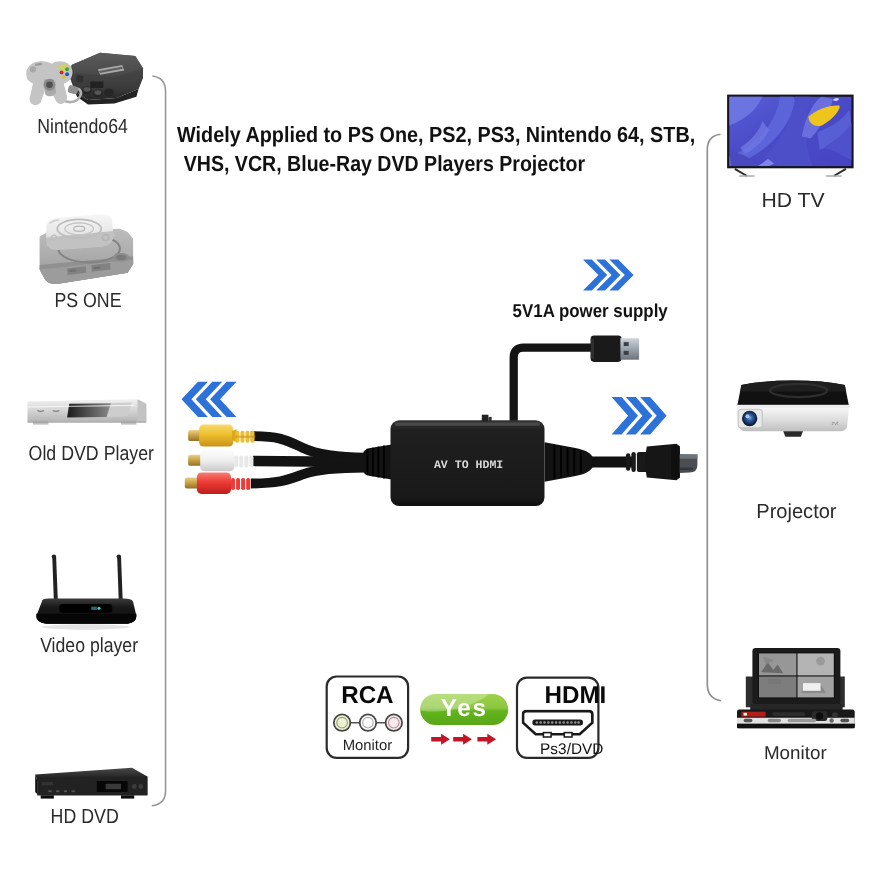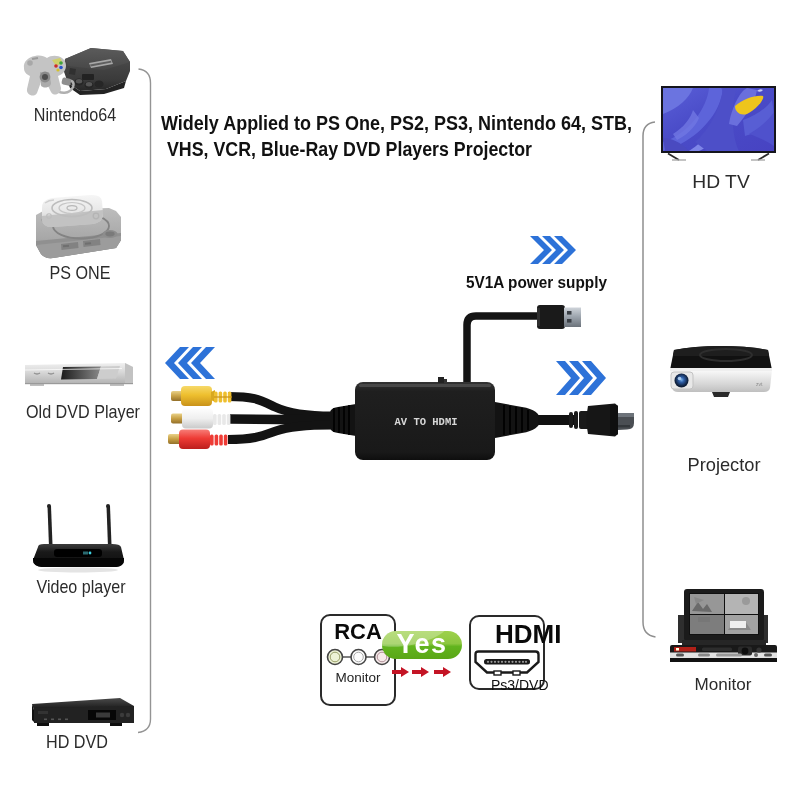--- a/index.html
+++ b/index.html
@@ -401,49 +401,49 @@
 
   <rect x="419" y="181" width="12" height="18" rx="2" fill="#191919"></rect>
   <path d="M428 176 L455 173.5 L458 176 L458 204 L455 206.5 L428 204 Q425 190 428 176 Z" fill="#161616"></path>
   <rect x="450" y="175" width="8" height="30" rx="2" fill="#0f0f0f"></rect>
 
   <path d="M458 183 L474 183.5 L474 193 Q474 199.5 467 199.5 L458 200 Z" fill="#4a4e53"></path>
   <rect x="458" y="183" width="16" height="4" fill="#6d737a"></rect>
   <rect x="458" y="195" width="12" height="2.4" fill="#33373b"></rect>
 </svg>
 
-<div class="abs" style="left:296px;top:614px;width:76px;height:92px;border:2px solid #2a2a2a;border-radius:10px;background:#fff;box-sizing:border-box;margin-left:24px;">
+<div class="abs" style="left:296px;top:614px;width:76px;height:76px;border:2px solid #2a2a2a;border-radius:10px;background:#fff;box-sizing:border-box;">
   <div style="text-align:center;font-weight:bold;font-size:22px;color:#0a0a0a;margin-top:3px;">RCA</div>
   <svg width="71" height="22" style="display:block;margin:1px auto 0;">
     <line x1="8" y1="11" x2="63" y2="11" stroke="#555" stroke-width="1.5"></line>
     <circle cx="12" cy="11" r="7.5" fill="#edf2d6" stroke="#444" stroke-width="1.6"></circle>
     <circle cx="12" cy="11" r="4.8" fill="none" stroke="#9aa06a" stroke-width="1"></circle>
     <circle cx="35.5" cy="11" r="7.5" fill="#fdfdfd" stroke="#444" stroke-width="1.6"></circle>
     <circle cx="35.5" cy="11" r="4.8" fill="none" stroke="#aaa" stroke-width="1"></circle>
     <circle cx="59" cy="11" r="7.5" fill="#f6eaea" stroke="#444" stroke-width="1.6"></circle>
     <circle cx="59" cy="11" r="4.8" fill="none" stroke="#b09098" stroke-width="1"></circle>
   </svg>
   <div style="text-align:center;font-size:13.5px;color:#222;margin-top:2px;">Monitor</div>
 </div>
 
 <div class="abs" style="left:382px;top:631px;width:80px;height:28px;border-radius:14px;
   background:linear-gradient(180deg,#9ed14c 0%,#8cc63f 45%,#62b41e 55%,#5aa617 100%);overflow:hidden;">
   <div style="position:absolute;left:-12px;top:-16px;width:80px;height:30px;background:rgba(255,255,255,0.28);border-radius:50%;transform:rotate(-12deg);"></div>
-  <div style="position:relative;text-align:center;font-weight:bold;font-size:27px;color:#fff;line-height:26px;letter-spacing:1.5px;">Yes</div>
+  <div style="position:relative;text-align:center;font-weight:bold;font-size:22px;color:#fff;line-height:26px;letter-spacing:1.5px;">Yes</div>
 </div>
 <svg class="abs" style="left:388px;top:665px;" width="70" height="14" viewBox="0 0 70 14">
   <g fill="#c41425">
     <path d="M4 5 h9 v-3 l8 5 -8 5 v-3 h-9 z"></path>
     <path d="M24 5 h9 v-3 l8 5 -8 5 v-3 h-9 z"></path>
     <path d="M46 5 h9 v-3 l8 5 -8 5 v-3 h-9 z"></path>
   </g>
 </svg>
 
 <div class="abs" style="left:469px;top:615px;width:76px;height:75px;border:2px solid #2a2a2a;border-radius:10px;background:#fff;box-sizing:border-box;">
-  <div style="text-align:center;font-weight:bold;font-size:26px;color:#0a0a0a;margin-top:2px;margin-left:24px;">HDMI</div>
+  <div style="text-align:center;font-weight:bold;font-size:22px;color:#0a0a0a;margin-top:2px;margin-left:24px;">HDMI</div>
   <svg width="66" height="26" style="display:block;margin:0 auto;" viewBox="0 0 66 26">
     <path d="M4.5 1.5 H 61.5 Q 64.5 1.5 64.5 4.5 V 12 L 53 22.5 H 13 L 1.5 12 V 4.5 Q 1.5 1.5 4.5 1.5 Z" fill="#fff" stroke="#1a1a1a" stroke-width="2.4"></path>
     <rect x="10" y="9" width="46" height="5.5" rx="2.5" fill="#1a1a1a"></rect>
     <g fill="#fff" opacity="0.55">
       <circle cx="14" cy="11.8" r="1.1"></circle>
           <circle cx="17.5" cy="11.8" r="1.1"></circle>
           <circle cx="21" cy="11.8" r="1.1"></circle>
       <circle cx="24.5" cy="11.8" r="1.1"></circle>
           <circle cx="28" cy="11.8" r="1.1"></circle>
           <circle cx="31.5" cy="11.8" r="1.1"></circle>

